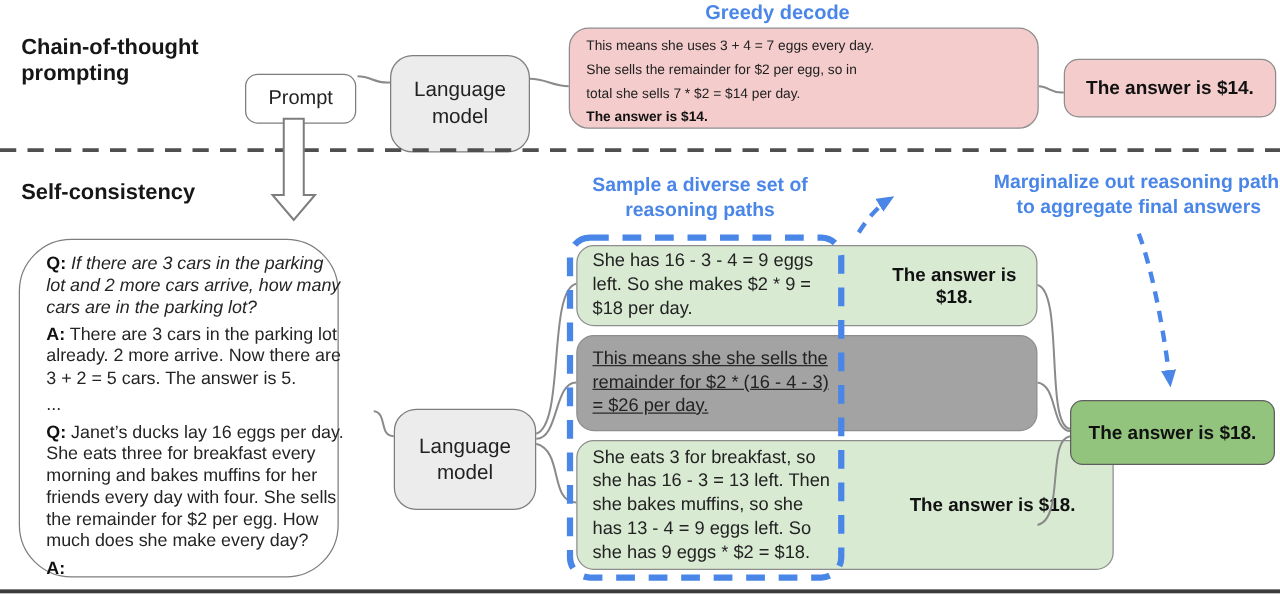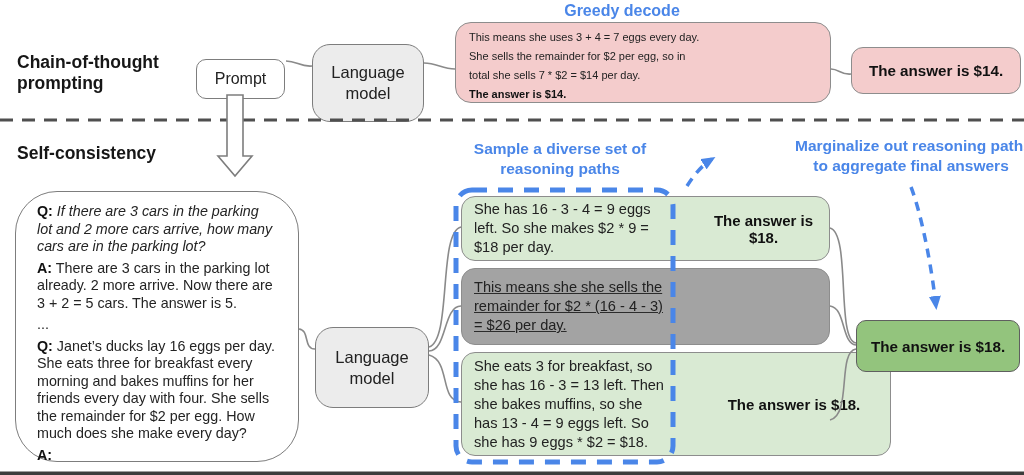--- a/index.html
+++ b/index.html
@@ -50,42 +50,42 @@
     box-sizing:border-box;background:#93c47d;border:1.5px solid #5f5f5f;border-radius:10px;
     display:flex;align-items:center;justify-content:center;font-size:15.2px;
   }
   #overlay{position:absolute;left:0;top:0;pointer-events:none;}
 </style>
 </head>
 <body>
 
 <div id="stage">
 
-  <div class="abs section-label" style="left:17px;top:52px;">Chain-of-thought
+  <div class="abs section-label" style="left:17px;top:27px;">Chain-of-thought
 prompting</div>
   <div class="abs section-label" style="left:17px;top:143px;">Self-consistency</div>
 
   <div class="abs blue-heading" style="left:497px;top:1px;width:250px;font-size:16px;">Greedy decode</div>
   <div class="abs blue-heading" style="left:444px;top:139px;width:232px;">Sample a diverse set of
 reasoning paths</div>
   <div class="abs blue-heading" style="left:795px;top:136px;width:232px;">Marginalize out reasoning paths
 to aggregate final answers</div>
 
   <div class="abs node" id="prompt-node" style="left:196px;top:41px;width:89px;height:40px;">Prompt</div>
   <div class="abs node gray-node" style="left:312px;top:26px;width:112px;height:78px;">Language
 model</div>
 
   <div class="abs" id="cot-output" style="left:455px;top:22px;width:376px;height:81px;"><span>This means she uses 3 + 4 = 7 eggs every day.
 She sells the remainder for $2 per egg, so in
 total she sells 7 * $2 = $14 per day.
 </span><b>The answer is $14.</b></div>
 
   <div class="abs" id="cot-answer" style="left:851px;top:47px;width:170px;height:47px;">The answer is $14.</div>
 
-  <div class="abs" id="q-box" style="left:15px;top:191px;width:284px;height:271px;">
+  <div class="abs" id="q-box" style="left:15px;top:191px;width:256px;height:271px;">
     <p><b>Q:</b><i> If there are 3 cars in the parking
 lot and 2 more cars arrive, how many
 cars are in the parking lot?</i></p>
     <p><b>A:</b><span> There are 3 cars in the parking lot
 already. 2 more arrive. Now there are
 3 + 2 = 5 cars. The answer is 5.</span></p>
     <p>...</p>
     <p><b>Q:</b><span> Janet’s ducks lay 16 eggs per day.
 She eats three for breakfast every
 morning and bakes muffins for her

